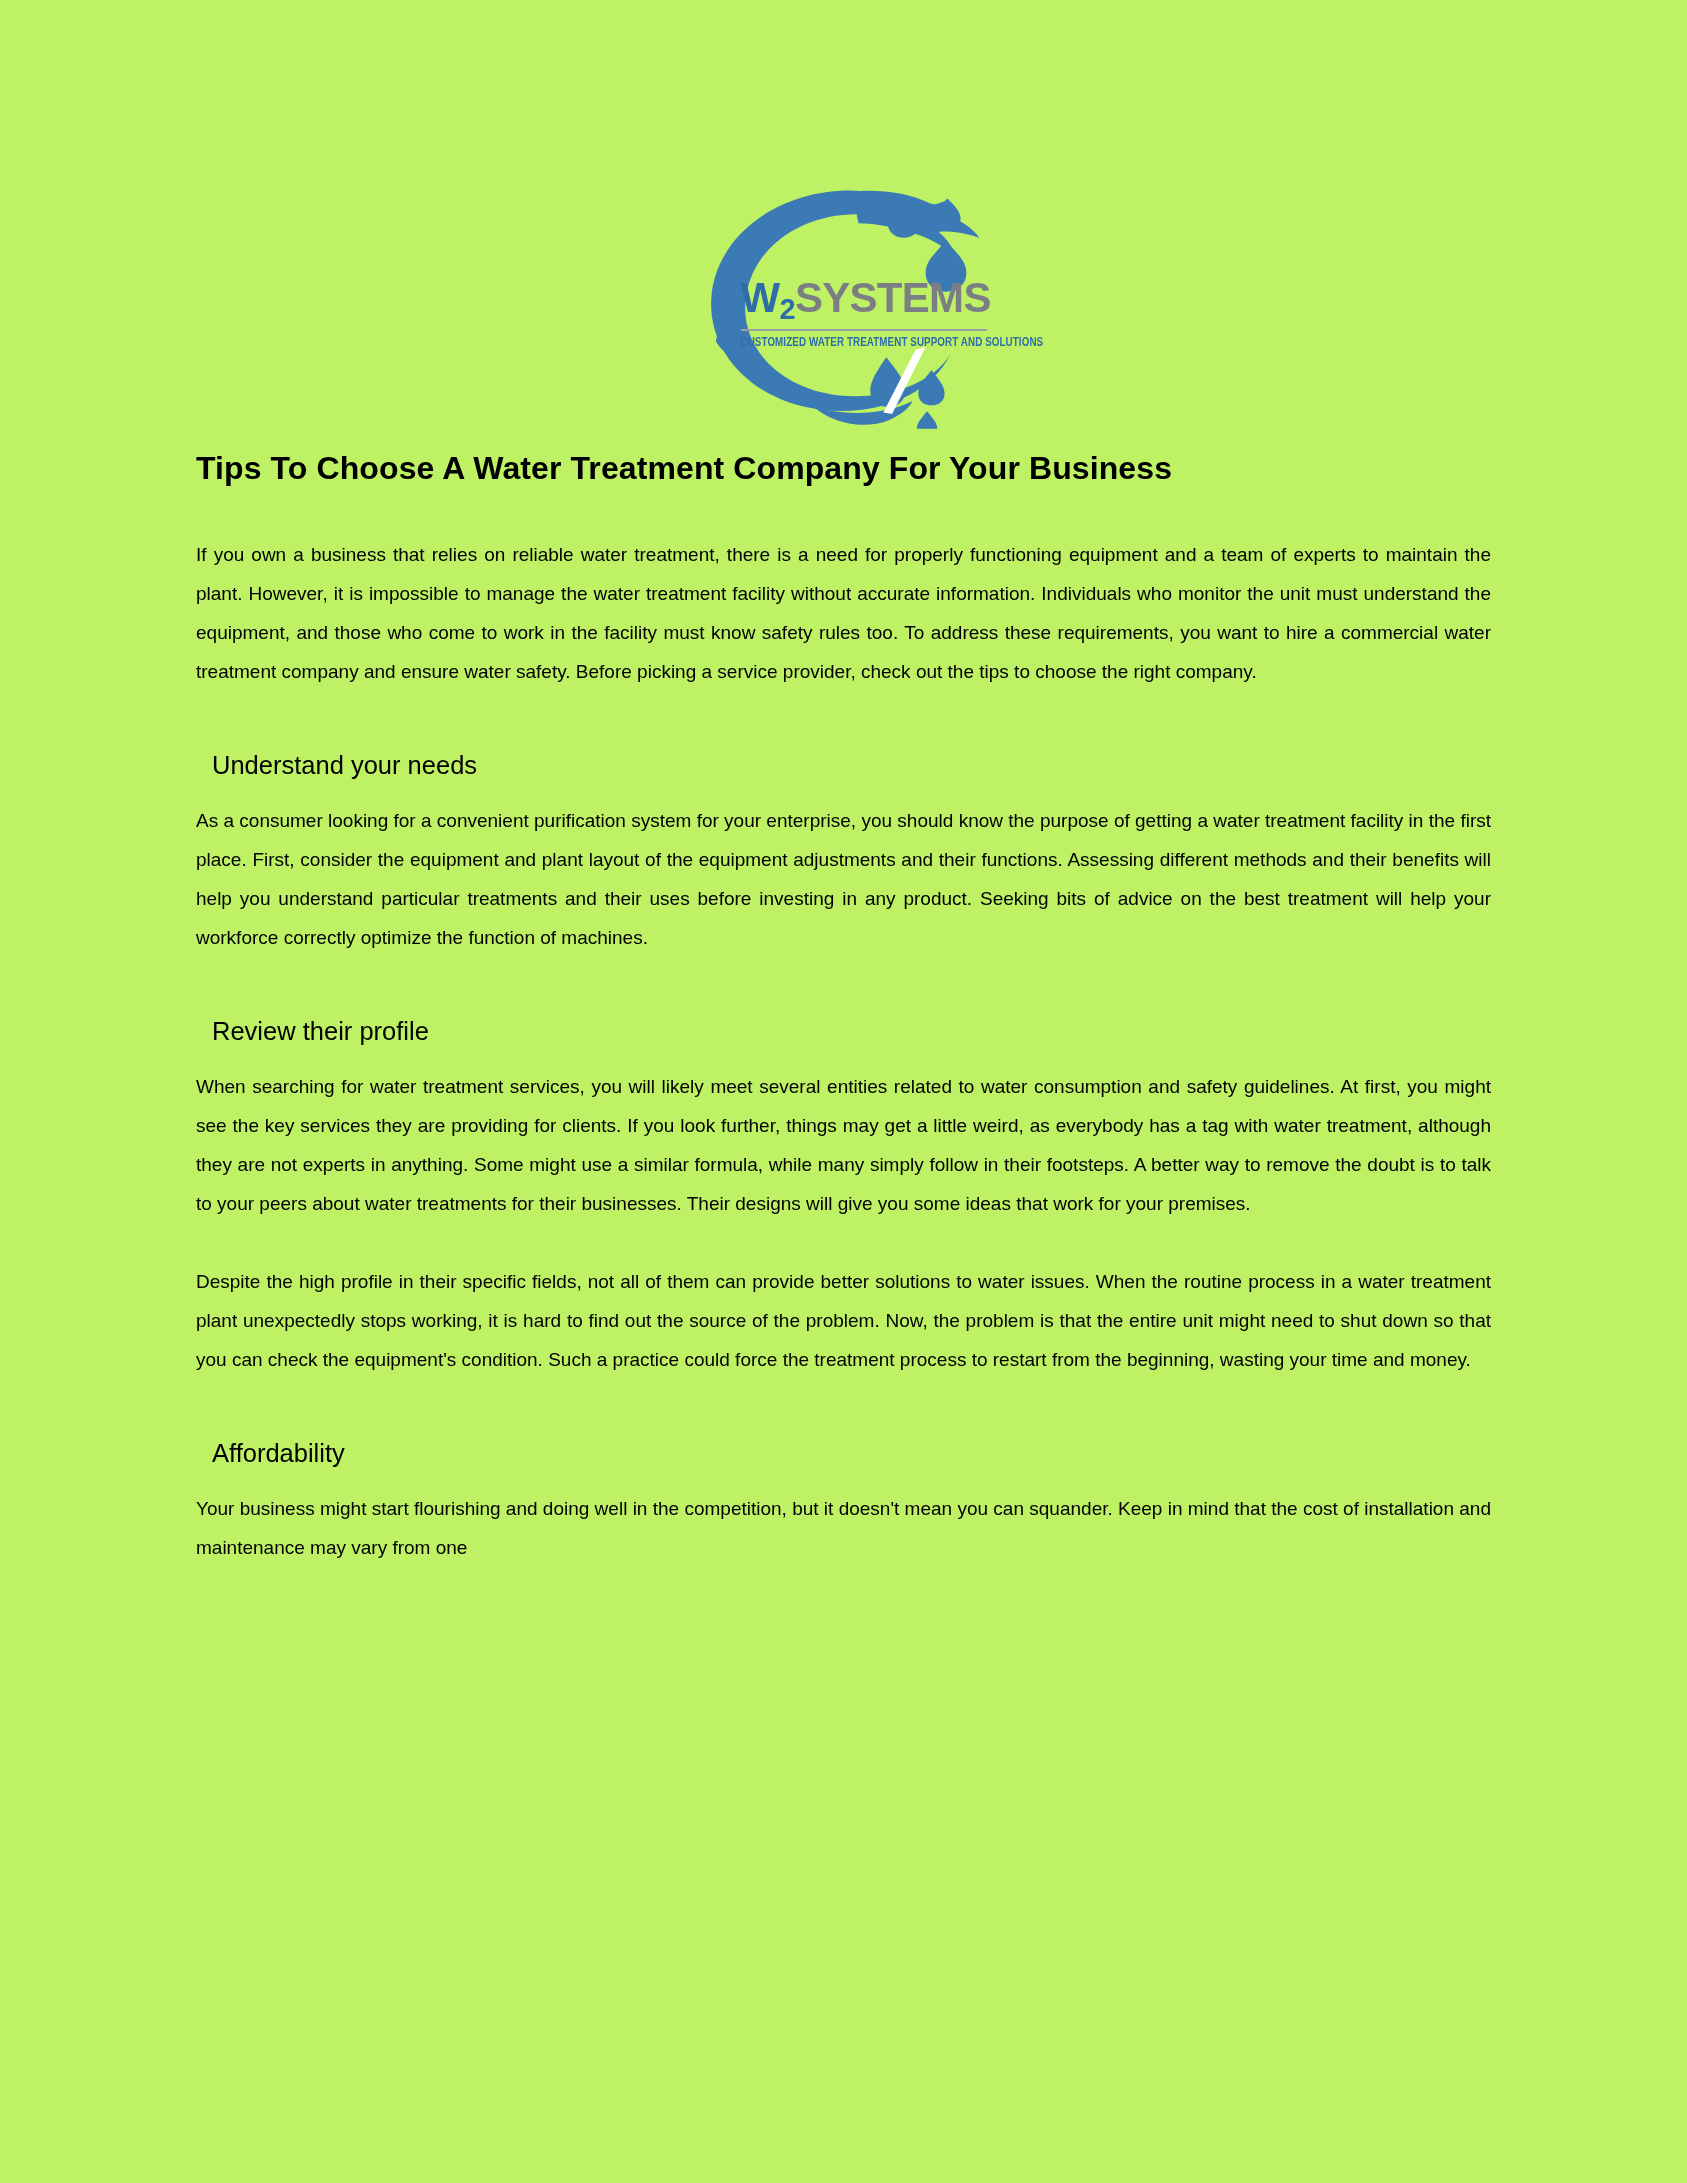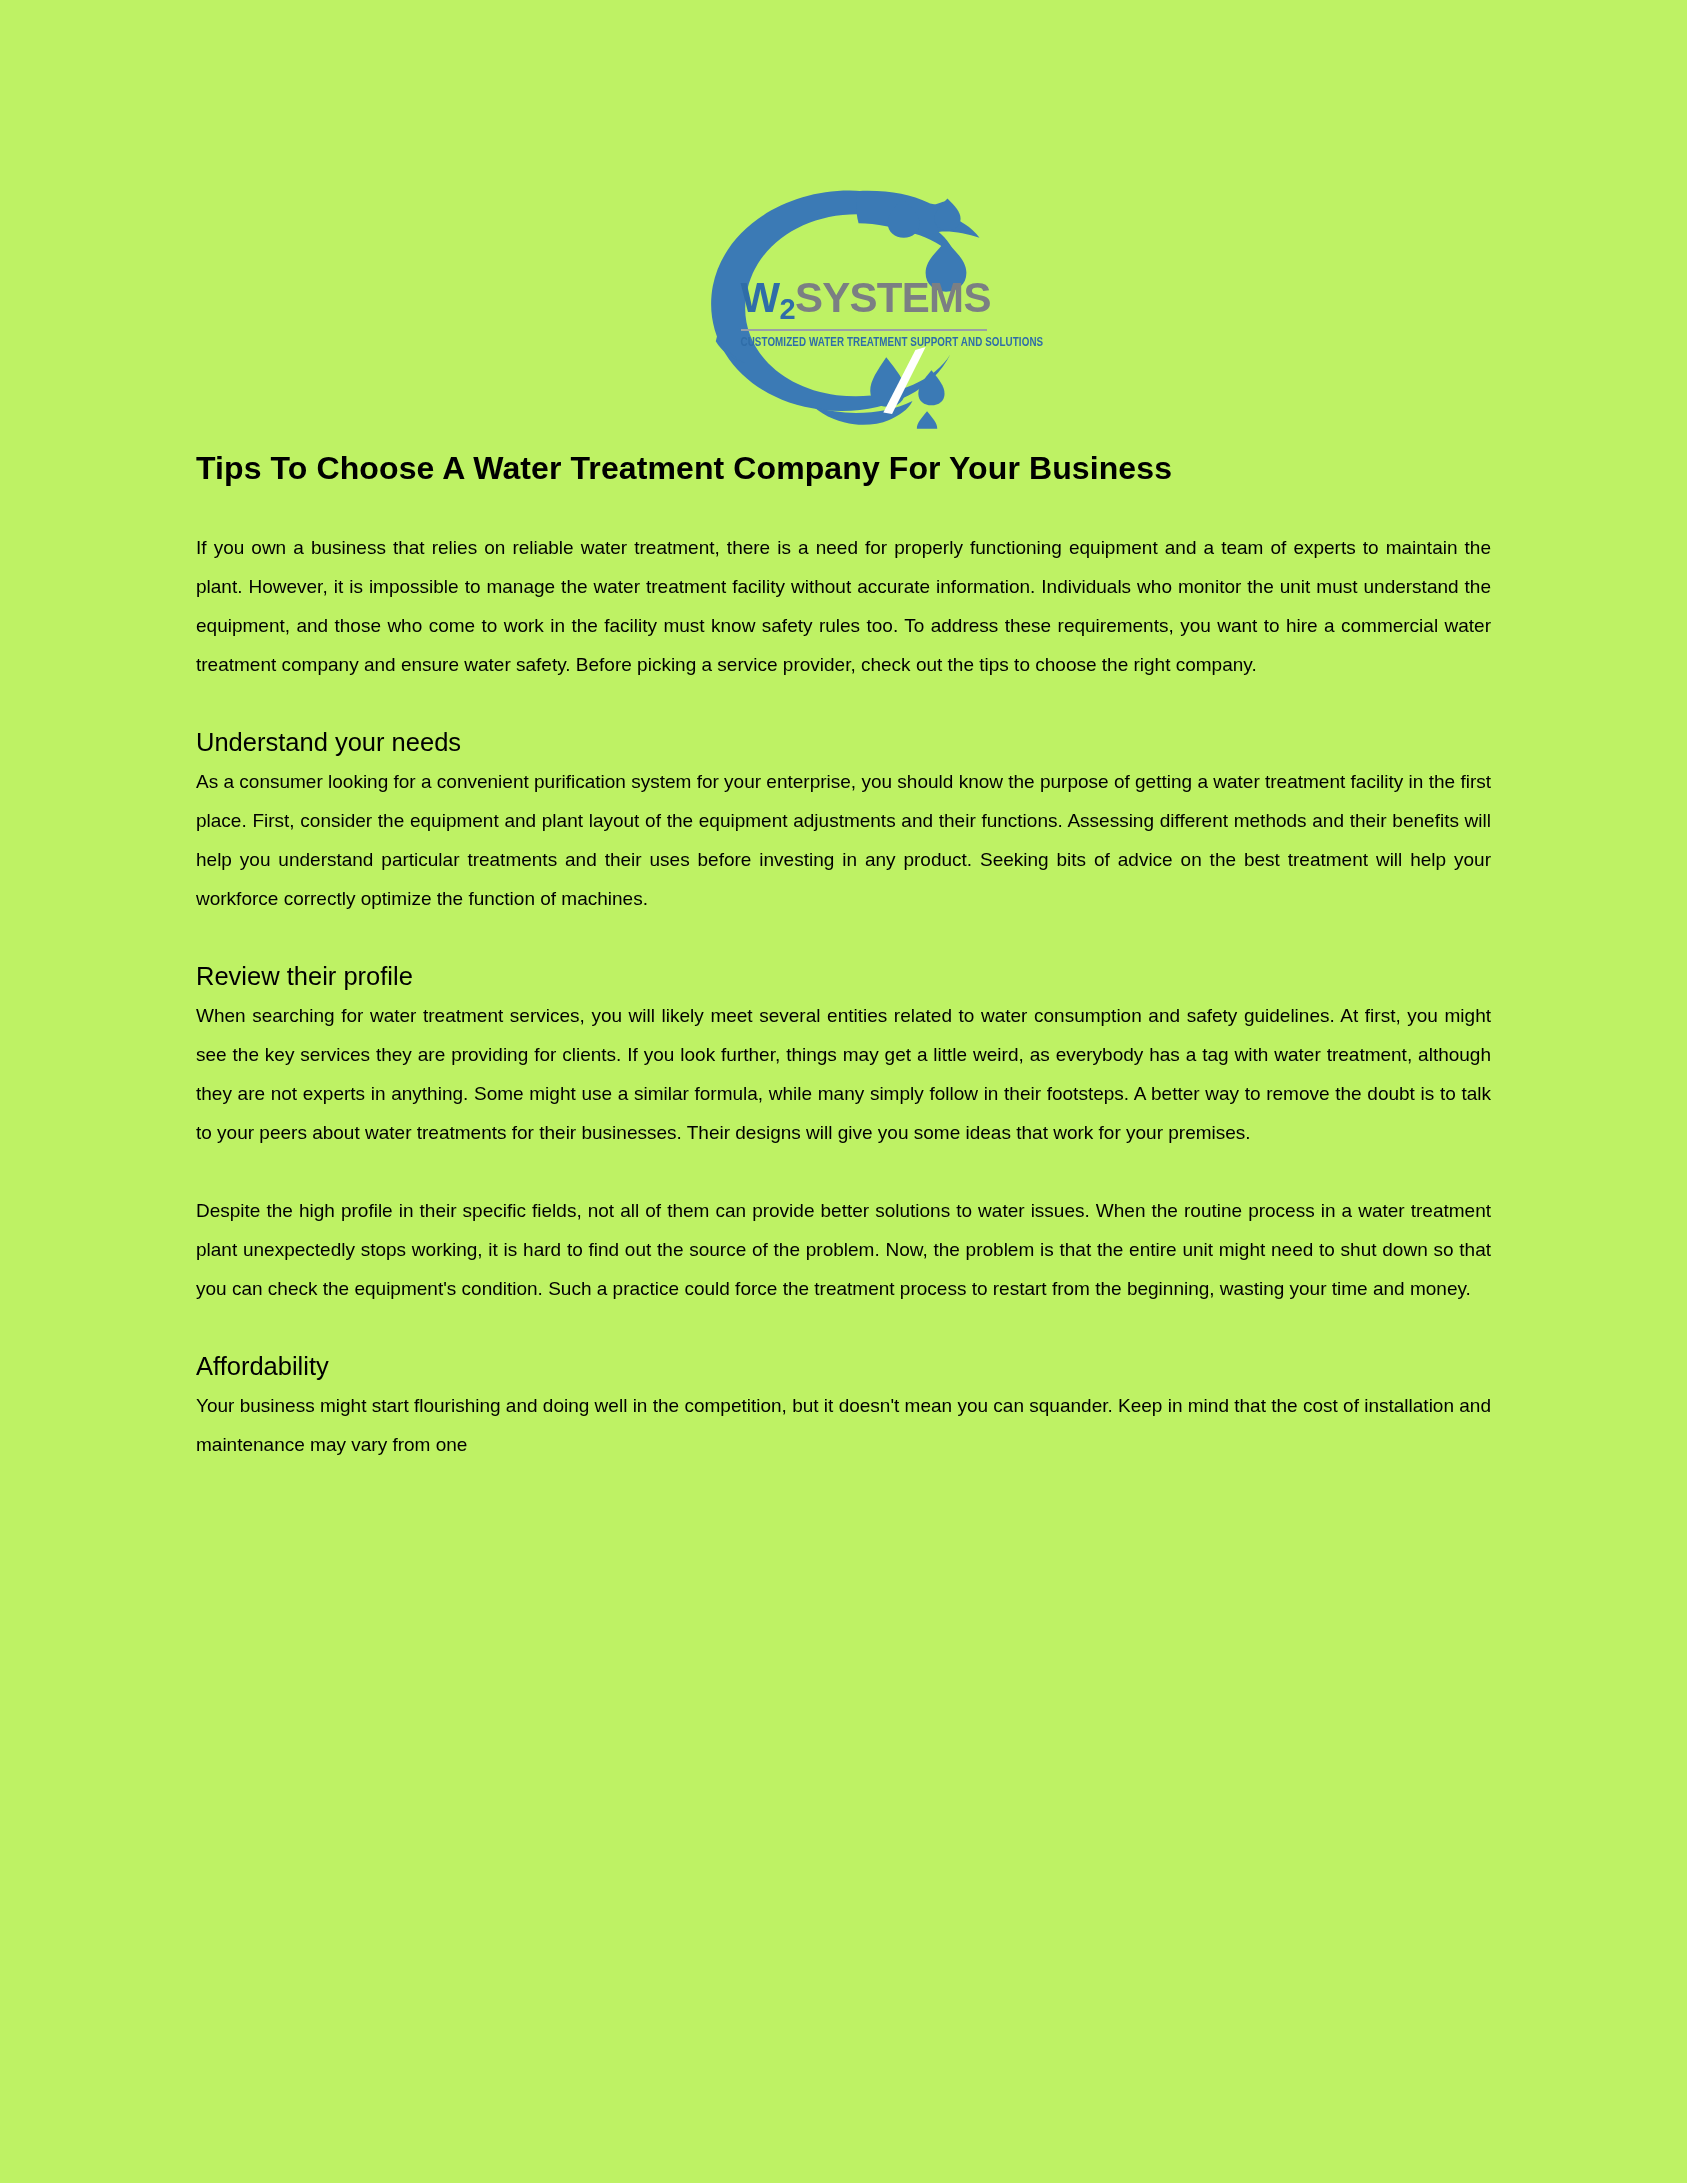--- a/index.html
+++ b/index.html
@@ -90,41 +90,41 @@
 
   
   .content {
     position: absolute;
     left: 196px;
     top: 449px;
     width: 1295px;
   }
 
   h1.doc-title {
-    margin: 0 0 5px 0;
+    margin: 0 0 12px 0;
     font-family: "Liberation Sans", sans-serif;
     font-size: 32px;
     font-weight: bold;
     line-height: 1.2;
     letter-spacing: 0.1px;
     color: #000000;
   }
 
   p.para {
     margin: 0;
     font-family: "Liberation Sans", sans-serif;
     font-size: 19px;
     line-height: 39px;
     text-align: justify;
     text-justify: inter-word;
     color: #000000;
   }
 
   .heading {
-    margin: 0;
+    margin: 16px;
     font-family: "Liberation Sans", sans-serif;
     font-size: 25.5px;
     line-height: 39px;
     font-weight: normal;
     text-align: left;
     color: #000000;
   }
 
   .gap-after-title { height: 36px; }
   .gap-block { height: 39px; }

